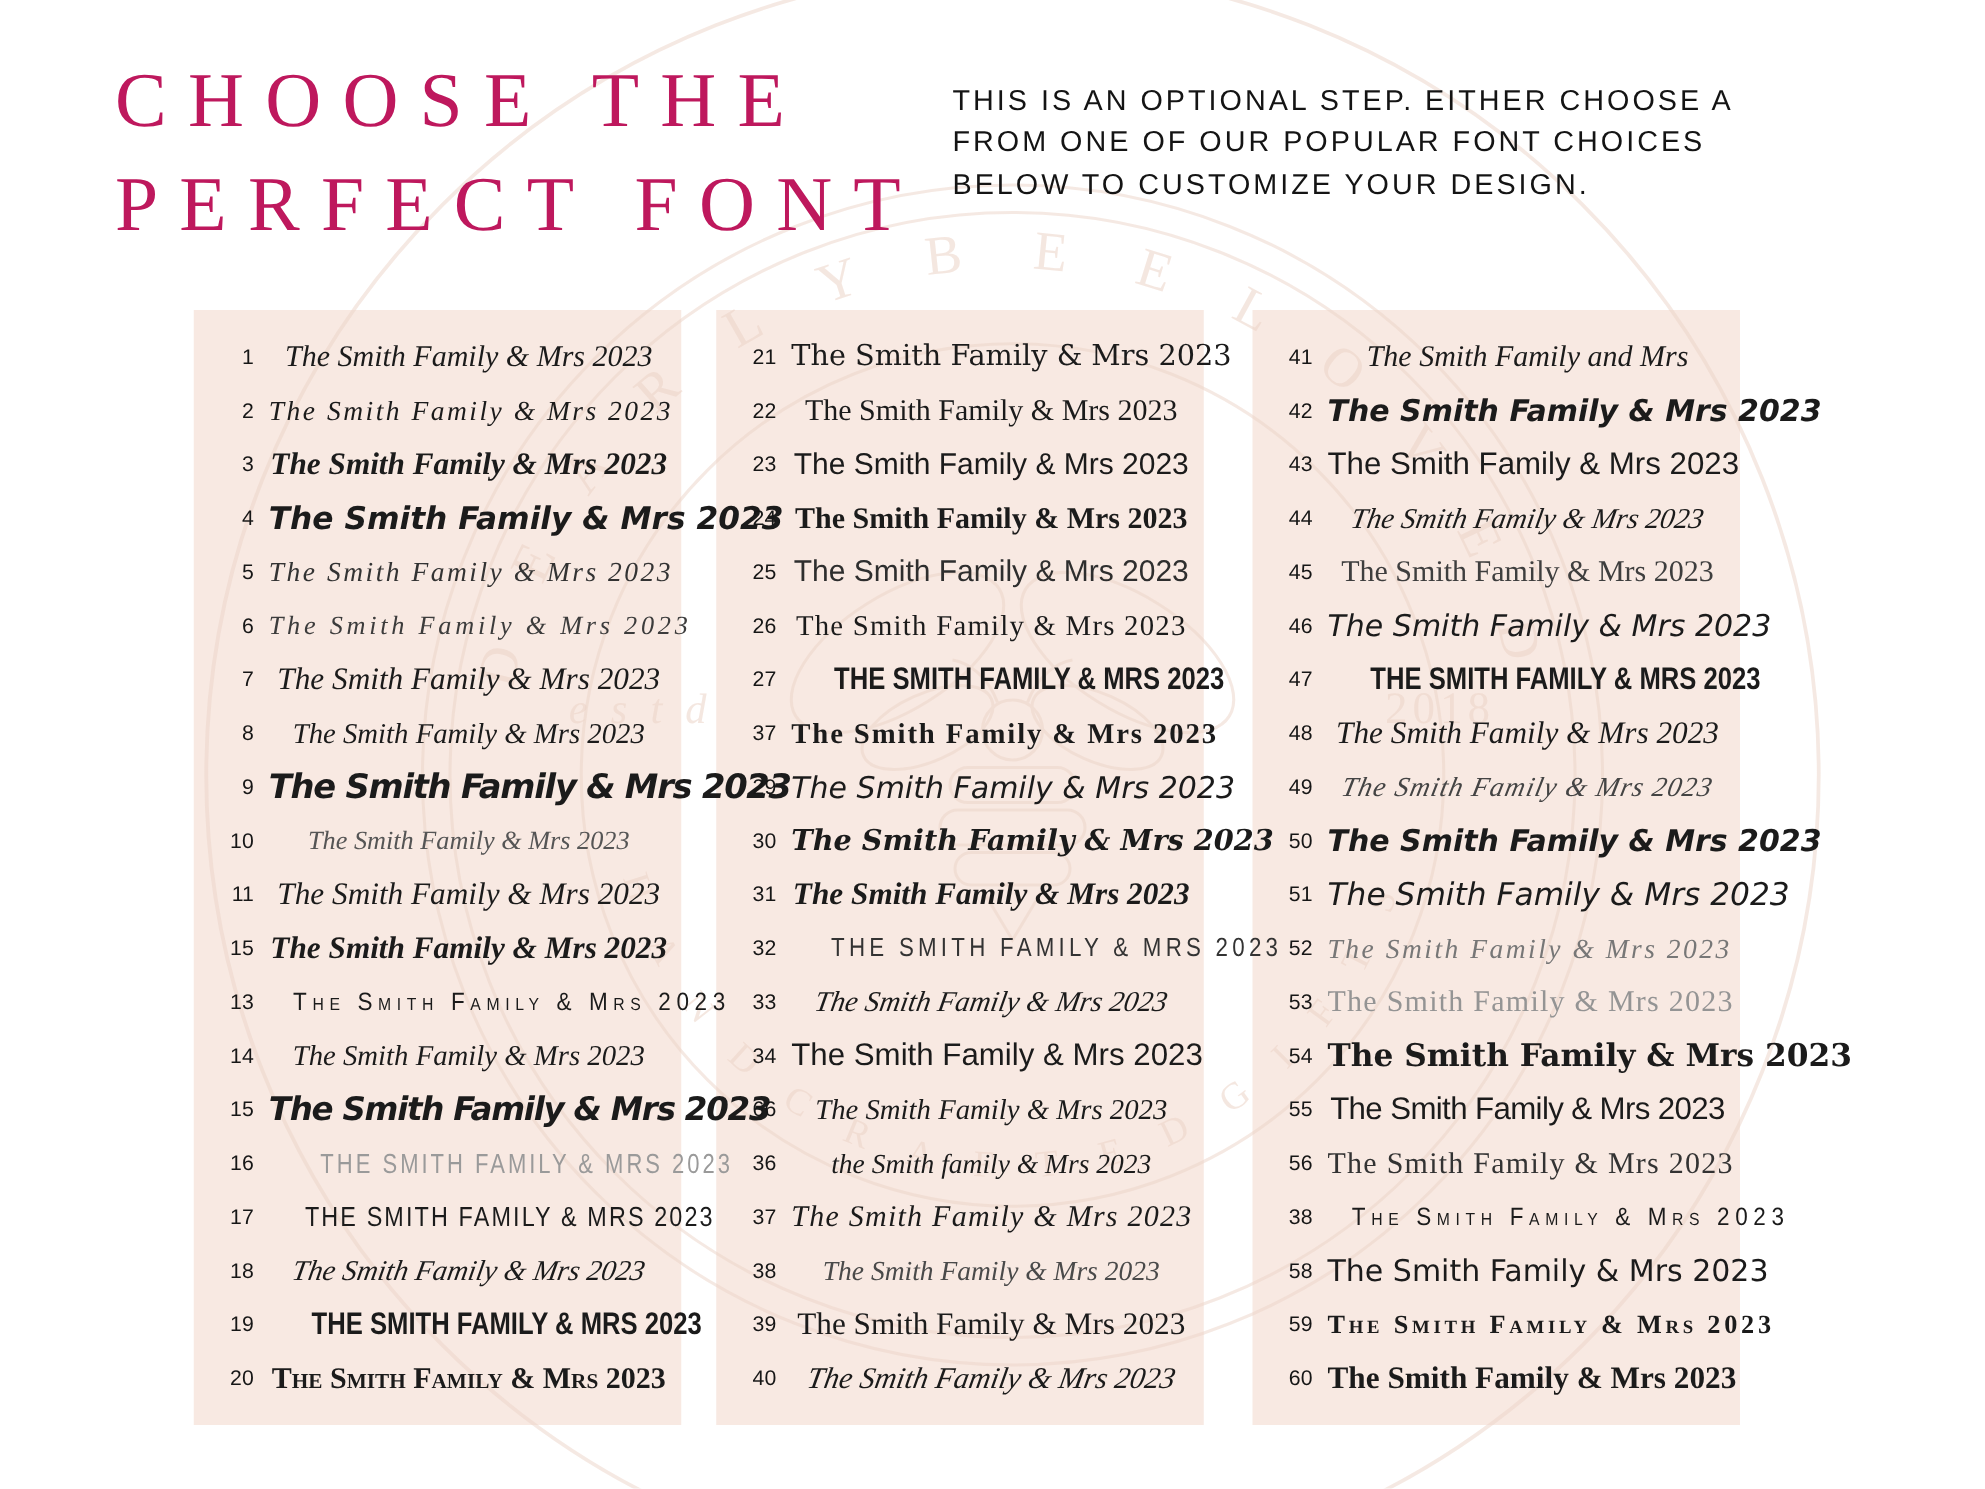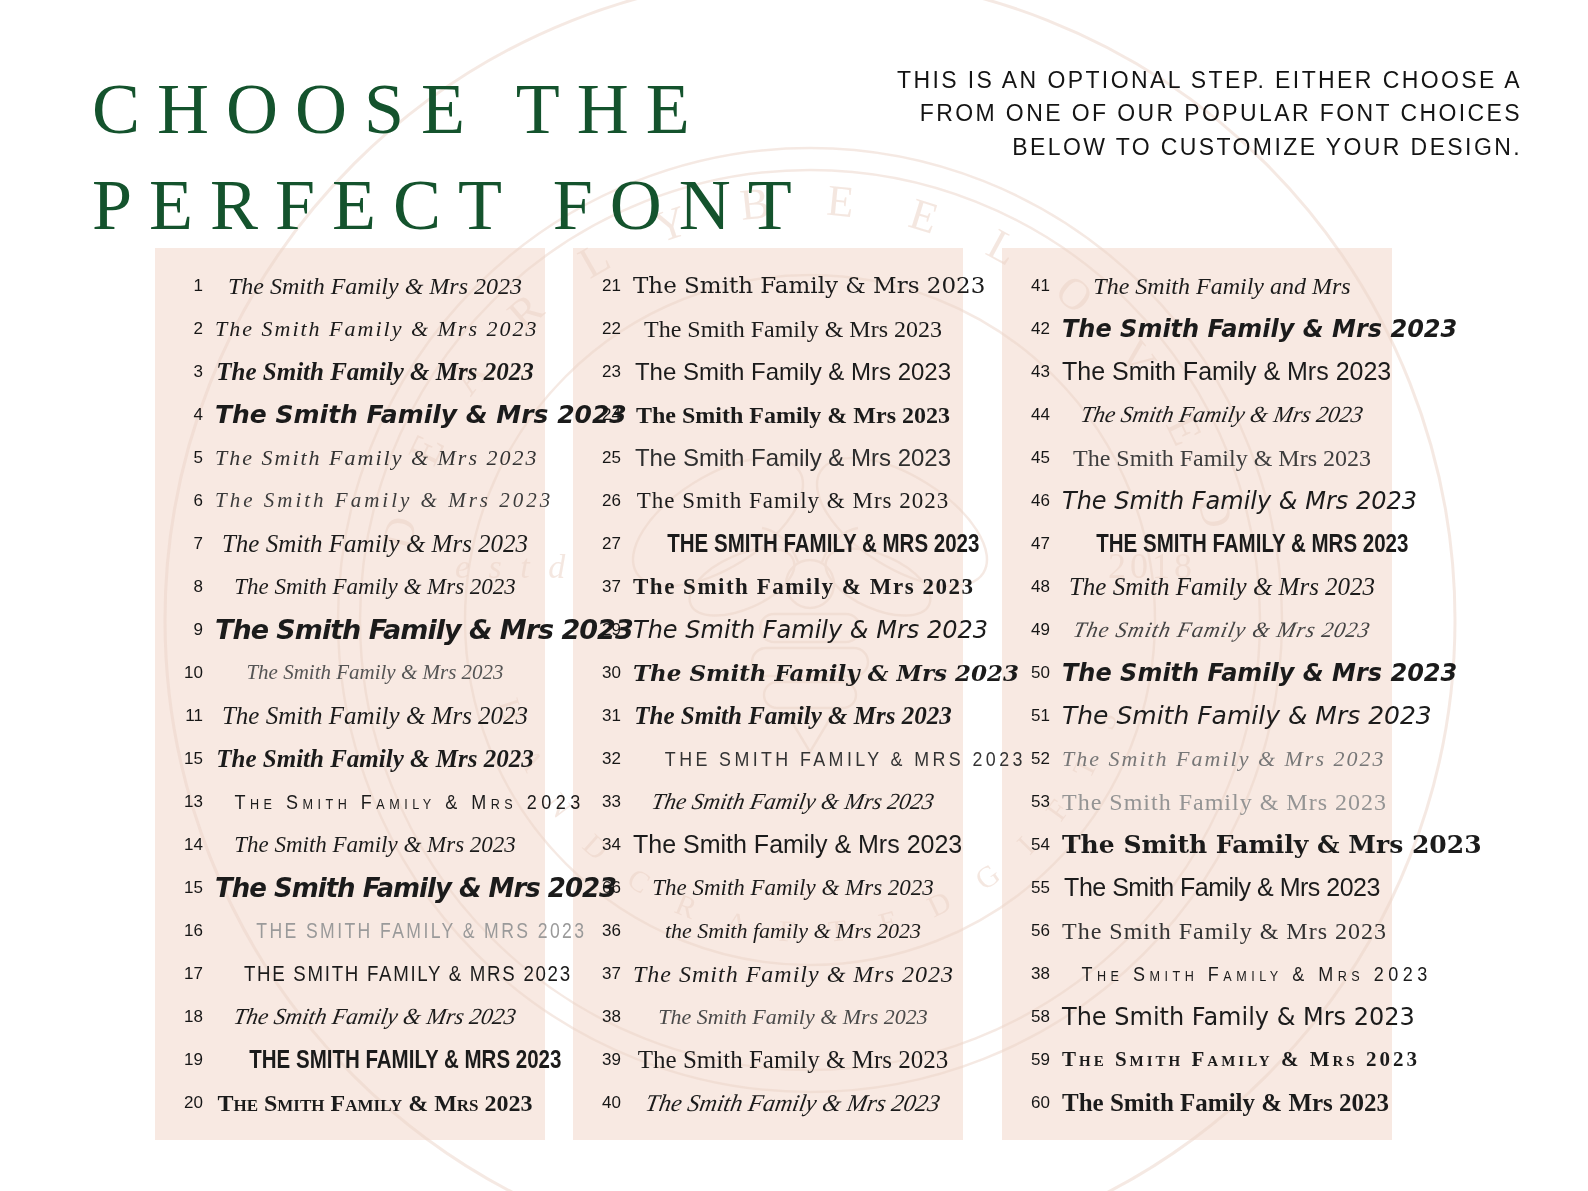--- a/index.html
+++ b/index.html
@@ -2,28 +2,28 @@
 <html><head>
 <meta charset="utf-8">
 <style>
   html,body{margin:0;padding:0;}
   body{
     width:1588px;height:1191px;position:relative;overflow:hidden;
     background:#ffffff;font-family:"Liberation Sans",sans-serif;color:#1b1b1b;
   }
   
   .title{
-    position:absolute;left:92px;top:61px;width:700px;
-    font-family:"Liberation Serif",serif;font-size:72px;line-height:1.34;
-    letter-spacing:17px;color:#14532d;white-space:nowrap;z-index:2;
+    position:absolute;left:92px;top:40px;width:700px;
+    font-family:"Liberation Serif",serif;font-size:62px;line-height:1.34;
+    letter-spacing:17px;color:#be185d;white-space:nowrap;z-index:2;
   }
   .intro{
     position:absolute;right:66px;top:64px;width:760px;
     font-size:23px;line-height:1.45;letter-spacing:2.4px;
-    text-align:right;color:#141414;z-index:2;
+    text-align:left;color:#141414;z-index:2;
   }
   
   .wm{position:absolute;left:0;top:0;z-index:1;pointer-events:none;}
   
   .panel{
     position:absolute;top:248px;width:390px;height:892px;background:#f8e9e2;
     display:flex;flex-direction:column;padding:16px 10px 16px 16px;box-sizing:border-box;
   }
   .panel-1{left:155px;} .panel-2{left:573px;} .panel-3{left:968px;margin-left:34px;}
   .row{flex:1;display:flex;align-items:center;position:relative;z-index:2;}

